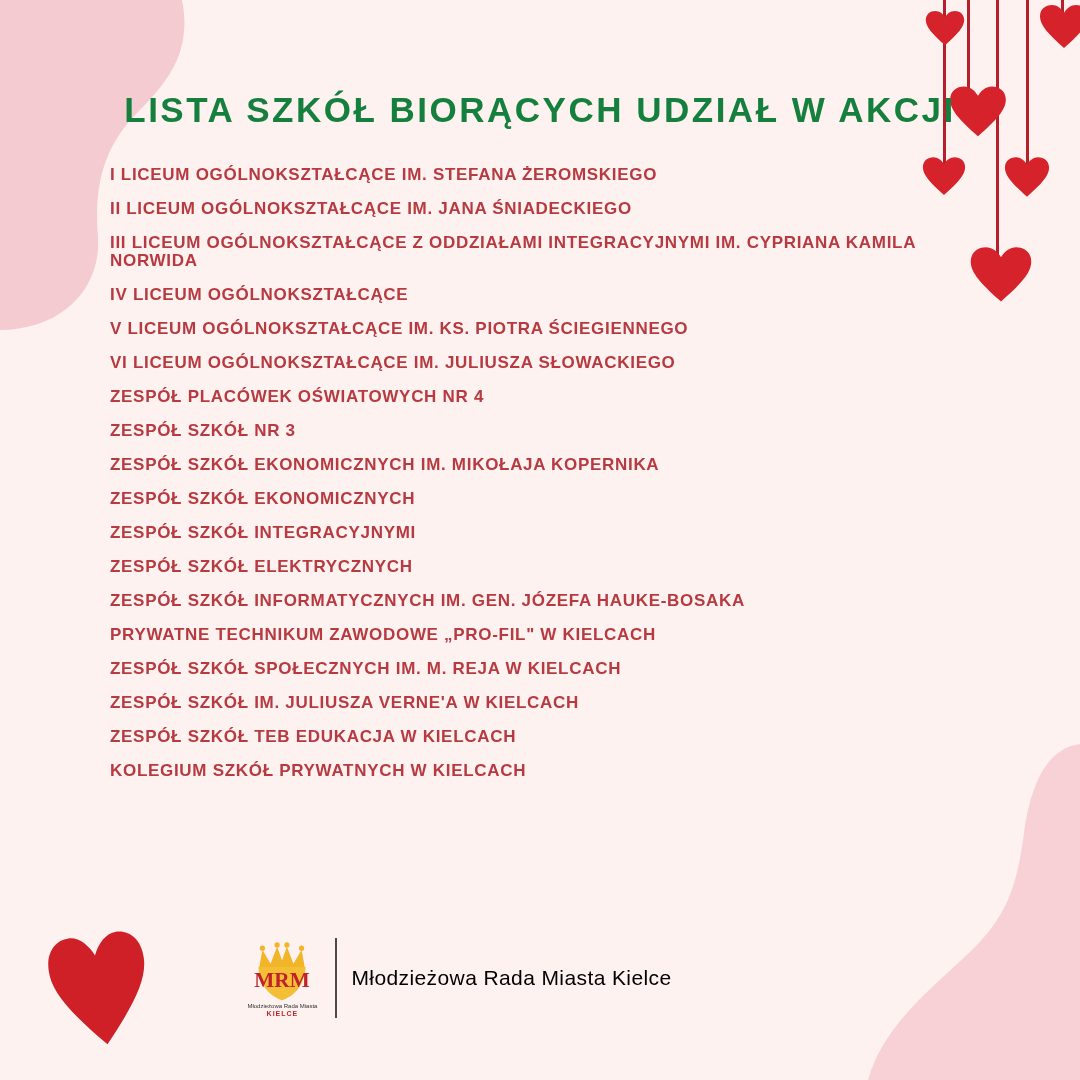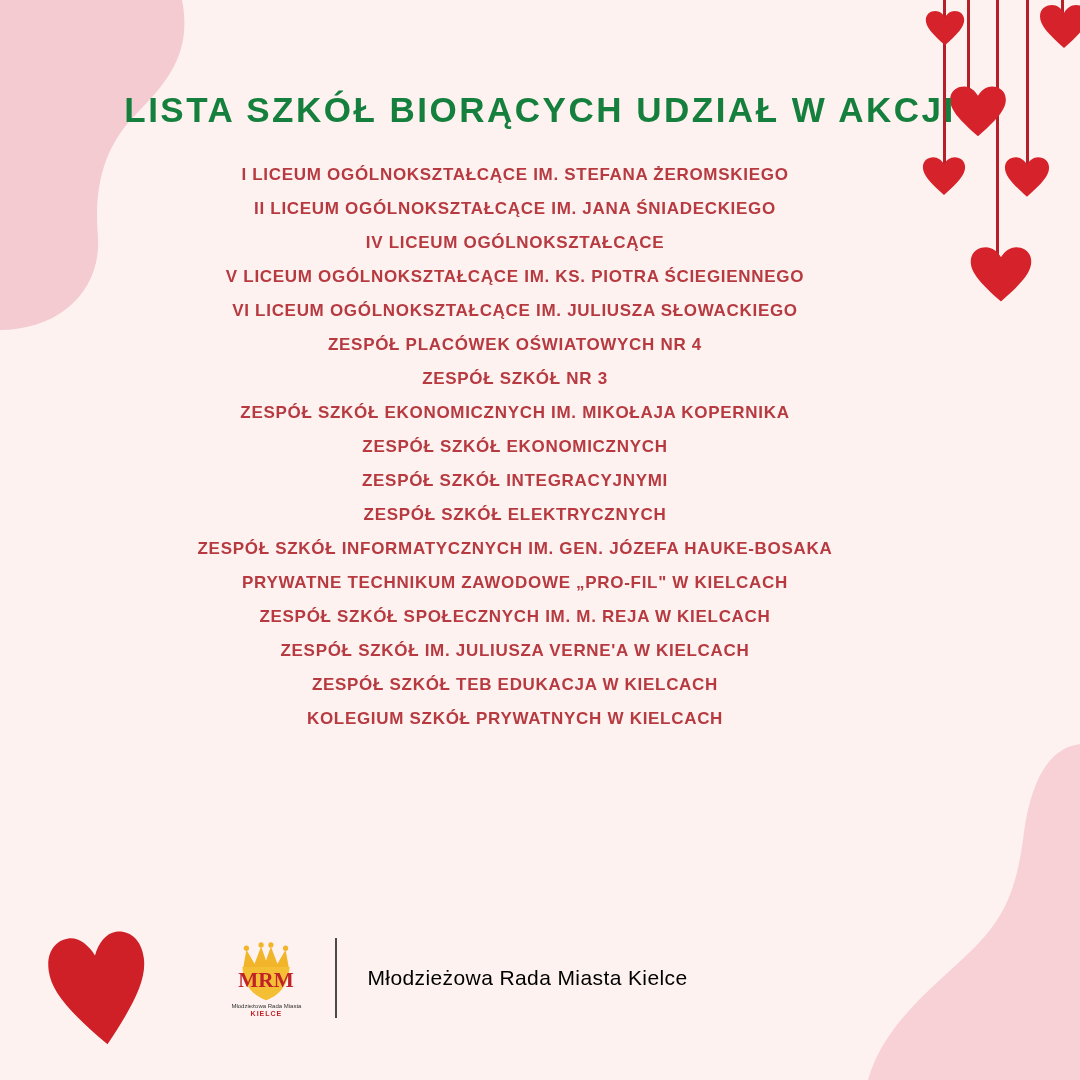--- a/index.html
+++ b/index.html
@@ -16,32 +16,32 @@
   .heart{position:absolute;}
   .title{
     position:absolute;left:0;top:90px;width:1080px;
     text-align:center;
     font-size:35px;font-weight:bold;
     letter-spacing:2.5px;
     color:#15803d;
     margin:0;
   }
   .school-list{
-    position:absolute;left:110px;top:166px;width:810px;text-align:center;
+    position:absolute;left:110px;top:166px;width:810px;
   }
   .school-item{
     font-size:17px;font-weight:bold;
     letter-spacing:0.7px;
     line-height:18px;
     color:#b73a40;
     margin-bottom:16px;
   }
   .footer{
     position:absolute;left:0;top:938px;width:911px;
-    display:flex;justify-content:center;align-items:center;gap:16px;
+    display:flex;justify-content:center;align-items:center;gap:0;
   }
   .logo-block{
     display:flex;flex-direction:column;align-items:center;width:86px;
   }
   .logo-caption1{font-size:6px;color:#333;margin-top:1px;white-space:nowrap;}
   .logo-caption2{font-size:7px;color:#c0222a;font-weight:bold;letter-spacing:1px;margin-top:1px;}
   .divider{width:2px;height:80px;background:#4a4a4a;margin:0 14px 0 10px;}
   .org-name{
     font-size:21px;color:#000000;letter-spacing:0.4px;font-weight:500;
   }
@@ -83,20 +83,21 @@
 
   <svg class="heart decor" style="left:50px;top:932px;transform:rotate(-8deg);" width="100" height="118" viewBox="0 0 100 92" preserveAspectRatio="none">
       <path d="M50 88 C18 60 2 42 2 25 C2 10 13 2 26 2 C36 2 45 9 50 18 C55 9 64 2 74 2 C87 2 98 10 98 25 C98 42 82 60 50 88 Z" fill="#cf2028"></path>
     </svg>
 
   <h1 class="title">LISTA SZKÓŁ BIORĄCYCH UDZIAŁ W AKCJI</h1>
 
   <div class="school-list">
       <div class="school-item">I LICEUM OGÓLNOKSZTAŁCĄCE IM. STEFANA ŻEROMSKIEGO</div>
       <div class="school-item">II LICEUM OGÓLNOKSZTAŁCĄCE IM. JANA ŚNIADECKIEGO</div>
+      <div class="school-item">III LICEUM OGÓLNOKSZTAŁCĄCE Z ODDZIAŁAMI INTEGRACYJNYMI IM. CYPRIANA KAMILA NORWIDA</div>
       <div class="school-item">IV LICEUM OGÓLNOKSZTAŁCĄCE</div>
       <div class="school-item">V LICEUM OGÓLNOKSZTAŁCĄCE IM. KS. PIOTRA ŚCIEGIENNEGO</div>
       <div class="school-item">VI LICEUM OGÓLNOKSZTAŁCĄCE IM. JULIUSZA SŁOWACKIEGO</div>
       <div class="school-item">ZESPÓŁ PLACÓWEK OŚWIATOWYCH NR 4</div>
       <div class="school-item">ZESPÓŁ SZKÓŁ NR 3</div>
       <div class="school-item">ZESPÓŁ SZKÓŁ EKONOMICZNYCH IM. MIKOŁAJA KOPERNIKA</div>
       <div class="school-item">ZESPÓŁ SZKÓŁ EKONOMICZNYCH</div>
       <div class="school-item">ZESPÓŁ SZKÓŁ INTEGRACYJNYMI</div>
       <div class="school-item">ZESPÓŁ SZKÓŁ ELEKTRYCZNYCH</div>
       <div class="school-item">ZESPÓŁ SZKÓŁ INFORMATYCZNYCH IM. GEN. JÓZEFA HAUKE-BOSAKA</div>

